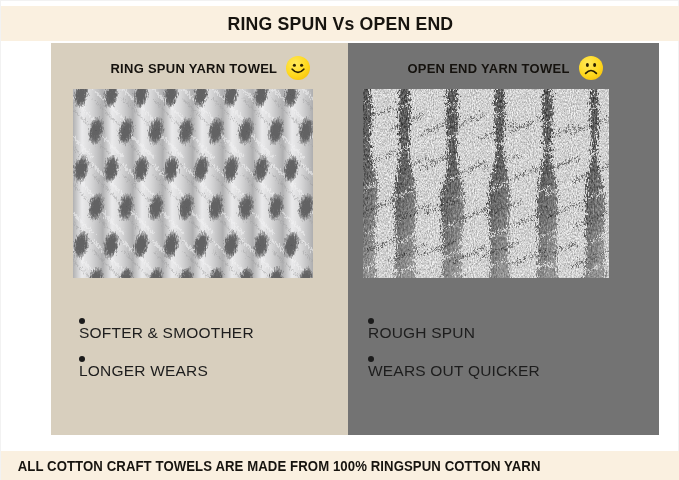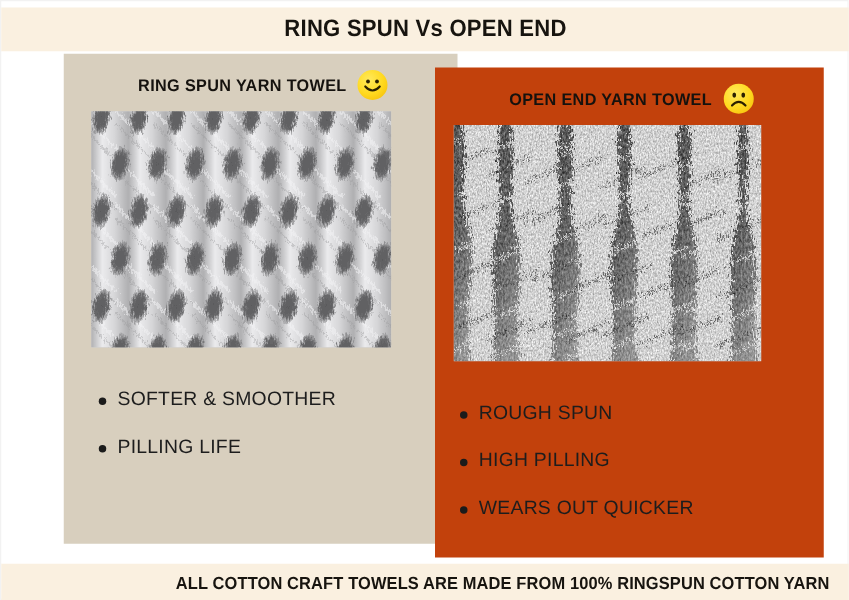--- a/index.html
+++ b/index.html
@@ -57,22 +57,21 @@
     padding-left: 33px;
   }
   .panel-left {
     left: 50px;
     width: 282px;
     background: #d8cfbe;
   }
   .panel-right {
     left: 347px;
     width: 278px;
-    background: #c2410c;
-    margin-top: 11px;
+    background: #737373;
   }
 
   .panel-heading {
     position: absolute;
     top: 10px;
     left: 0;
     width: 100%;
     height: 30px;
     display: flex;
     align-items: center;
@@ -128,20 +127,21 @@
   .bullets {
     position: absolute;
     left: 0;
     width: 100%;
     top: 268px;
   }
   .bullet-row {
     display: flex;
     align-items: flex-start;
     height: 38px;
+    flex-direction: column;
   }
   .bullets-left .bullet-row { padding-left: 28px; }
   .bullets-right .bullet-row { padding-left: 20px; }
   .bullet-dot {
     width: 6px;
     height: 6px;
     border-radius: 50%;
     background: #1b1b1b;
     margin-top: 7px;
     margin-right: 9px;
@@ -158,21 +158,21 @@
   
   .footer-band {
     position: absolute;
     left: 0;
     top: 450px;
     width: 679px;
     height: 30px;
     background: #faf0e0;
     display: flex;
     align-items: center;
-    justify-content: flex-end;
+    justify-content: flex-start;
   }
   .footer-text {
     font-size: 14px;
     font-weight: bold;
     color: #17140f;
     letter-spacing: 0.1px;
     transform: scaleX(0.94);
     white-space: nowrap;
   }
 </style>
@@ -308,21 +308,21 @@
       </svg>
     </div>
 
     <div class="bullets bullets-left">
       <div class="bullet-row">
         <span class="bullet-dot"></span>
         <span class="bullet-label">SOFTER &amp; SMOOTHER</span>
       </div>
       <div class="bullet-row">
         <span class="bullet-dot"></span>
-        <span class="bullet-label">PILLING LIFE</span>
+        <span class="bullet-label">LONGER WEARS</span>
       </div>
     </div>
   </div>
 
   <div class="panel panel-right">
 
     <div class="panel-heading">
       <div class="panel-heading-text">OPEN END YARN TOWEL</div>
       <div class="face face-sad">
         <svg viewBox="0 0 24 24" aria-hidden="true">
@@ -389,24 +389,20 @@
       </svg>
     </div>
 
     <div class="bullets bullets-right">
       <div class="bullet-row">
         <span class="bullet-dot"></span>
         <span class="bullet-label">ROUGH SPUN</span>
       </div>
       <div class="bullet-row">
         <span class="bullet-dot"></span>
-        <span class="bullet-label">HIGH PILLING</span>
-      </div>
-      <div class="bullet-row">
-        <span class="bullet-dot"></span>
         <span class="bullet-label">WEARS OUT QUICKER</span>
       </div>
     </div>
   </div>
 
   <div class="footer-band">
     <div class="footer-text">ALL COTTON CRAFT TOWELS ARE MADE FROM 100% RINGSPUN COTTON YARN</div>
   </div>
 
 </div>

